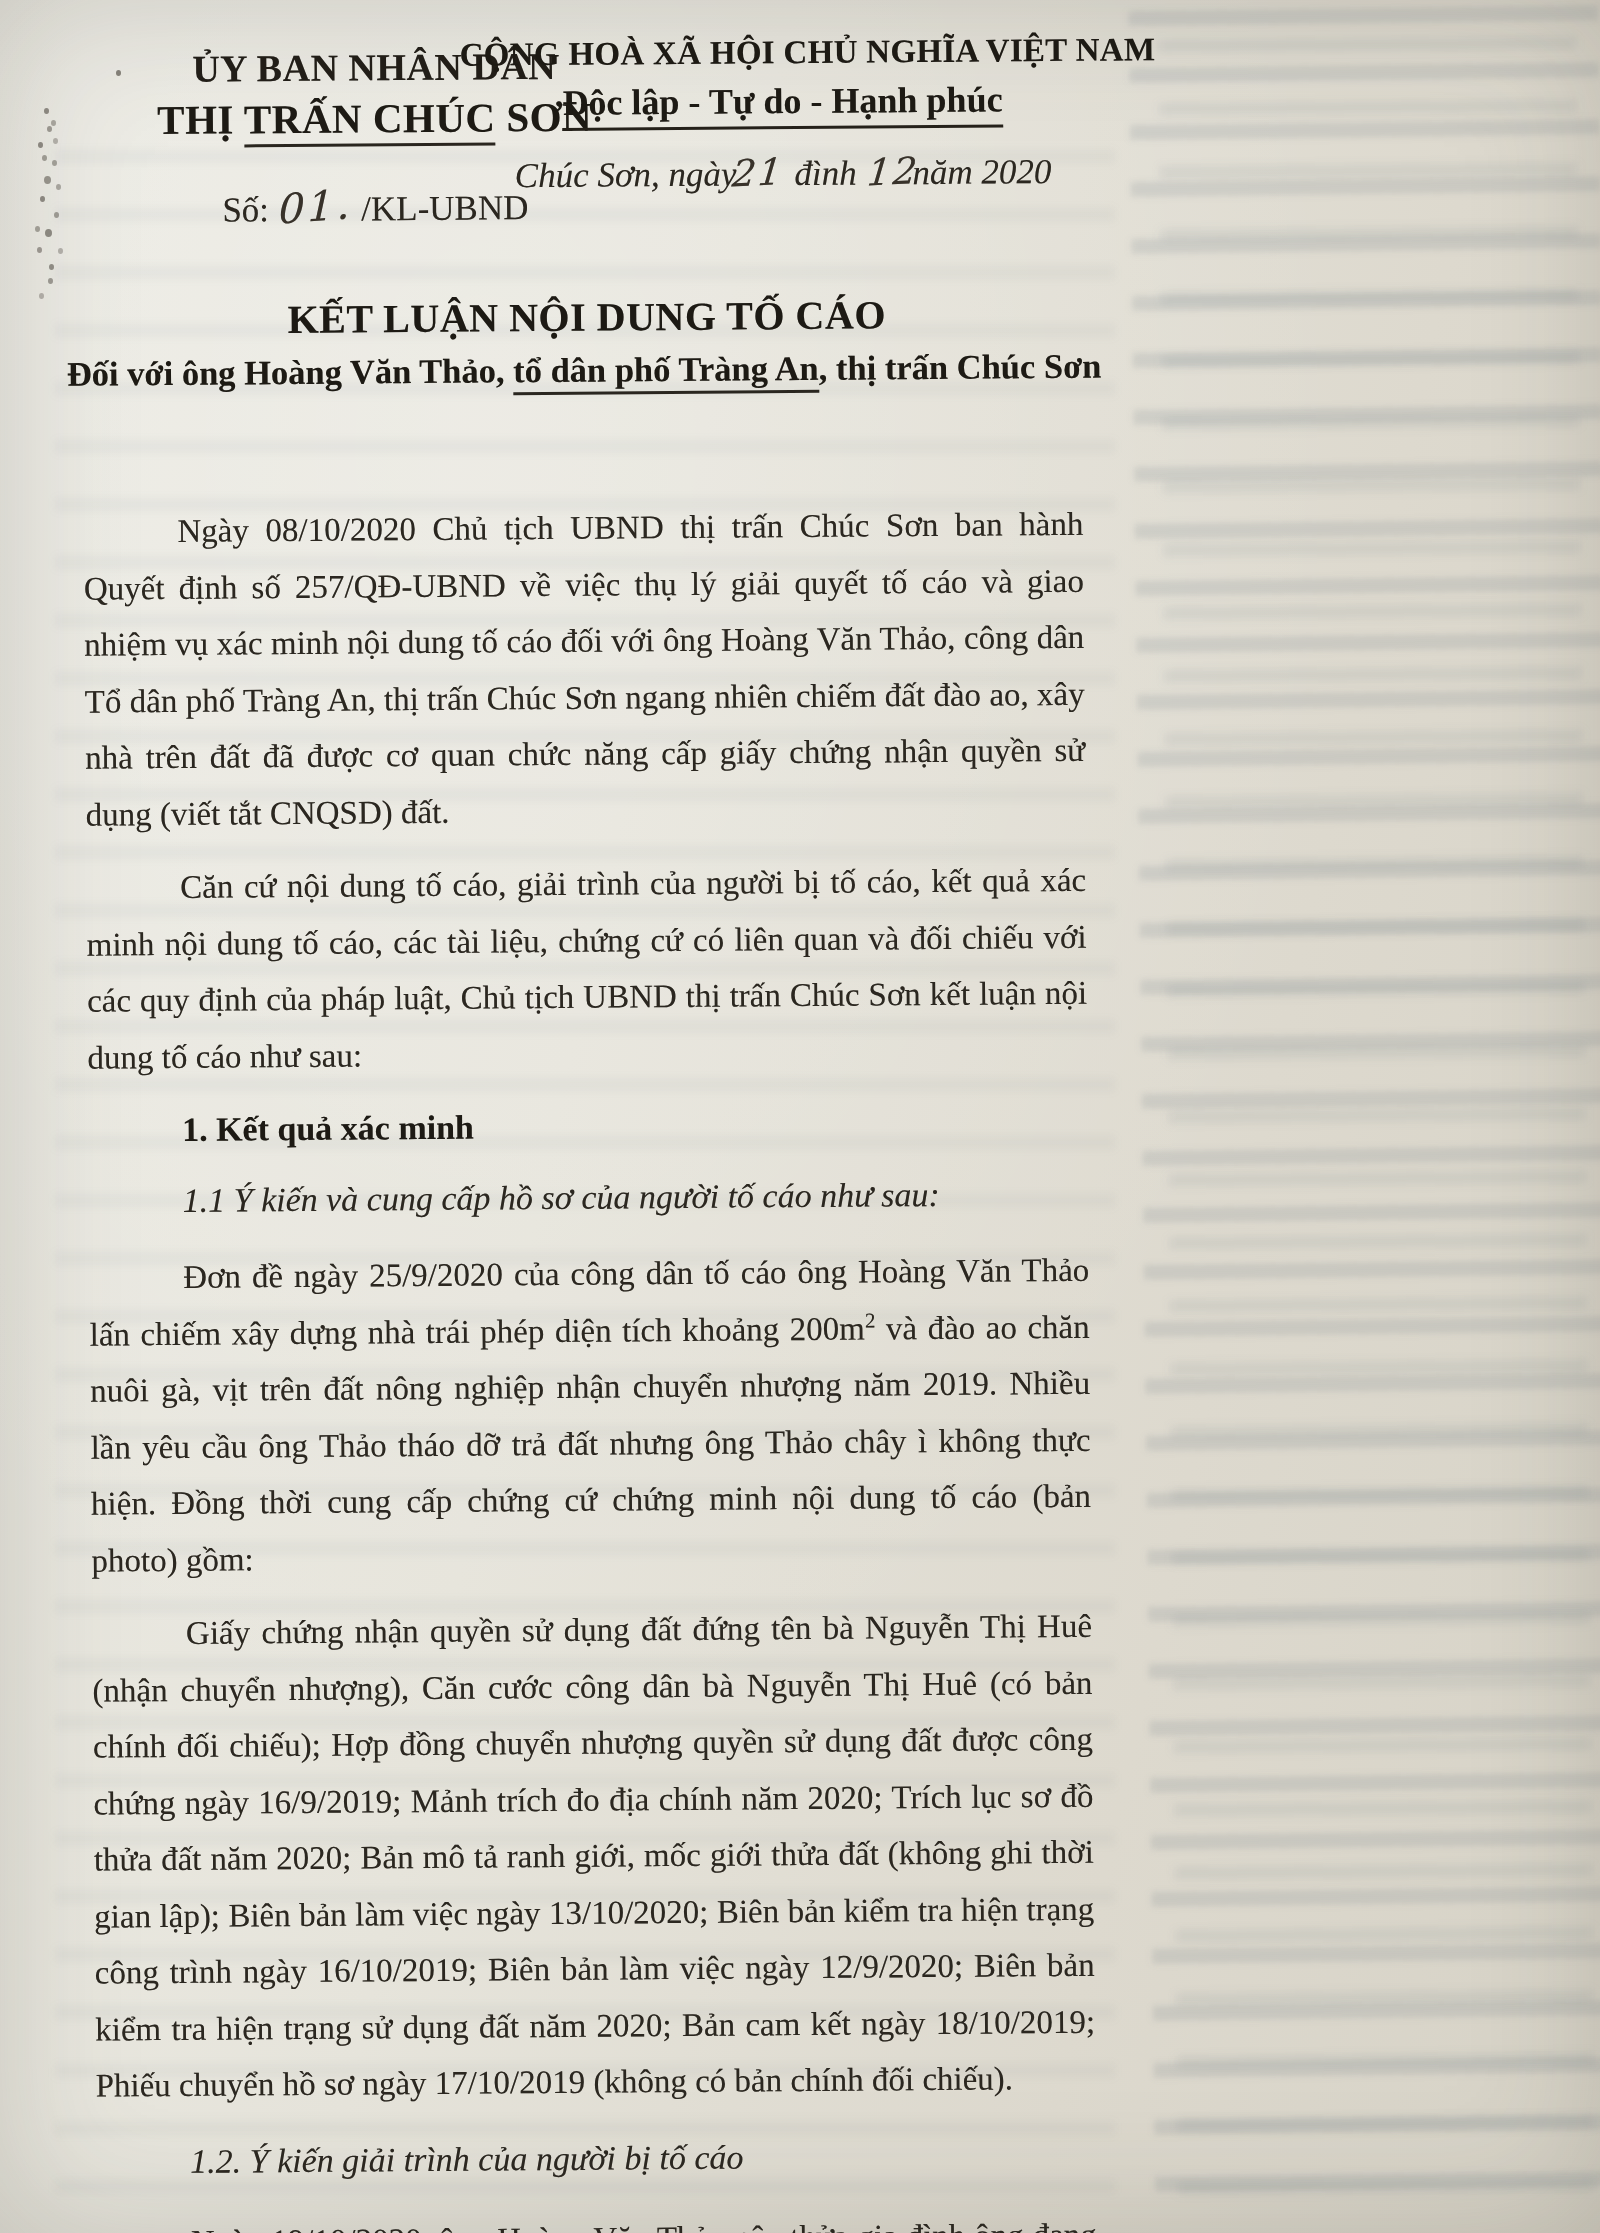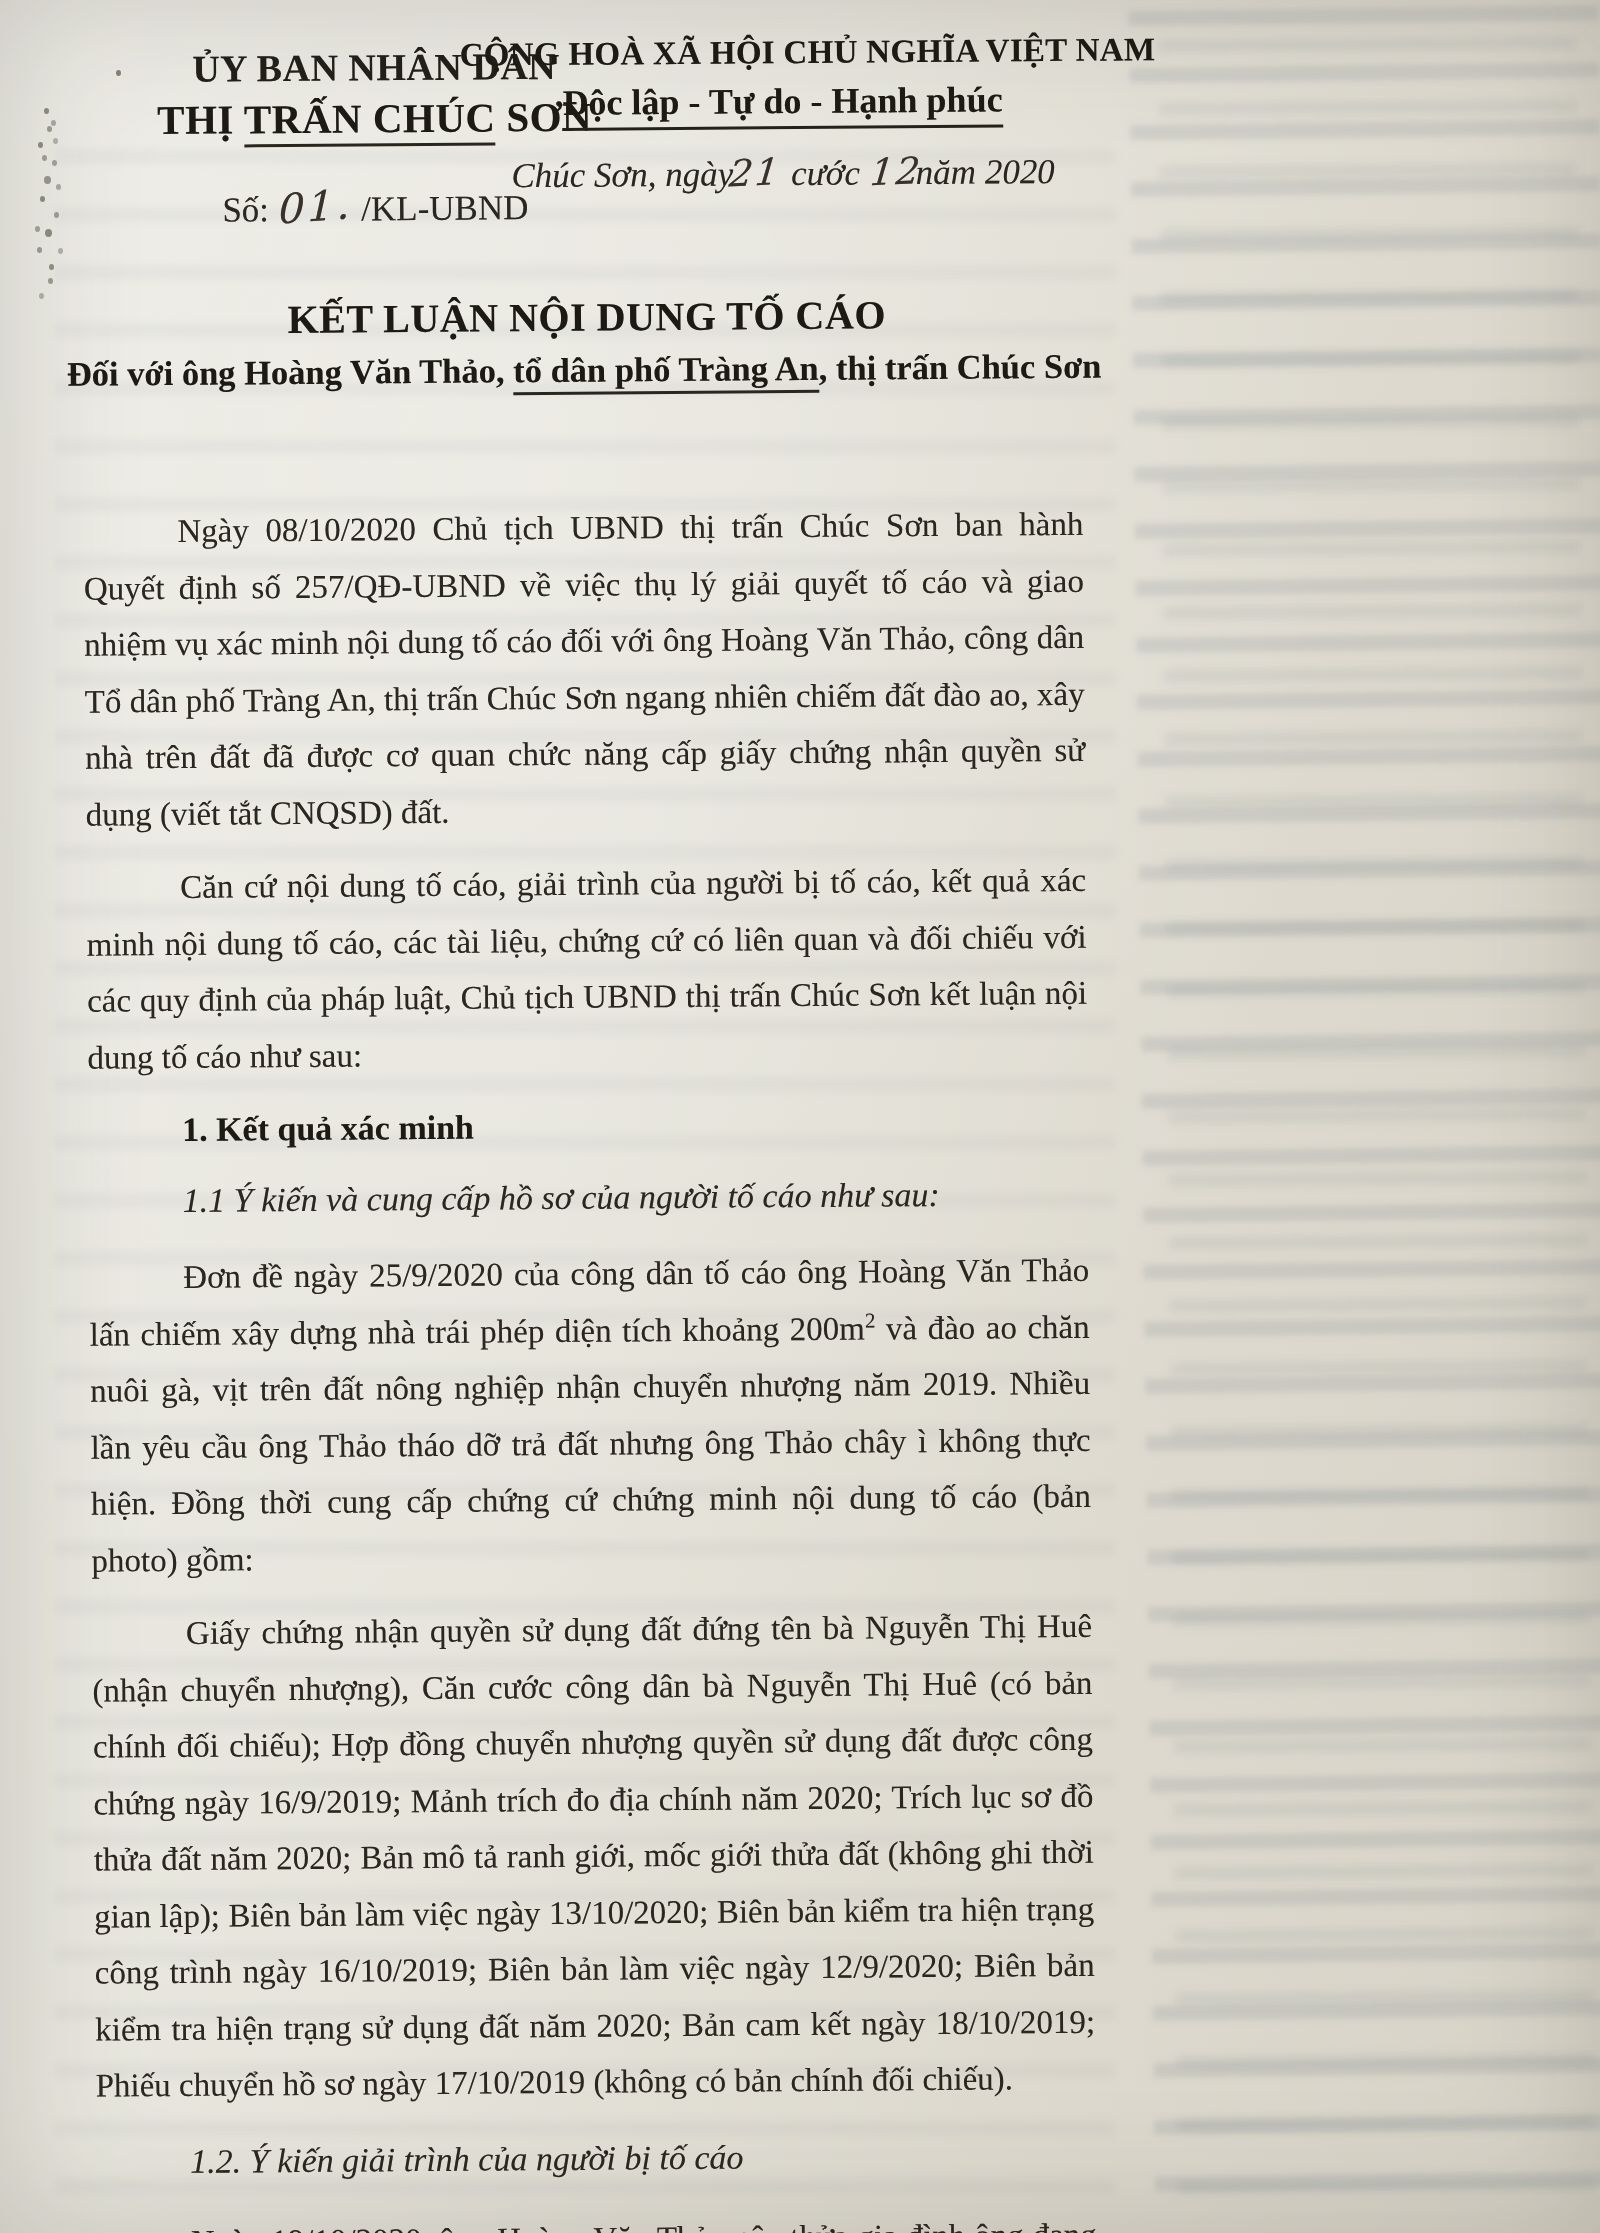--- a/index.html
+++ b/index.html
@@ -117,21 +117,21 @@
       <div class="l1">ỦY BAN NHÂN DÂN</div>
       <div class="l2"><span>THỊ </span><span class="u-part">TRẤN CHÚC</span><span> SƠN</span></div>
       <div class="so-line"><span>Số:</span><span class="hw-num">01.</span><span>/KL-UBND</span></div>
     </div>
 
     <div class="h-right">
       <div class="l1">CỘNG HOÀ XÃ HỘI CHỦ NGHĨA VIỆT NAM</div>
       <div><span class="l2">Độc lập - Tự do - Hạnh phúc</span></div>
       <div class="date-line">
         <span>Chúc Sơn, ngày</span><span class="hw day">21</span>
-        <span>cước</span>
+        <span>đình</span>
         <span class="hw month">12</span><span>năm 2020</span>
       </div>
     </div>
 
     <div class="title">KẾT LUẬN NỘI DUNG TỐ CÁO</div>
     <div class="subtitle"><span>Đối với ông Hoàng Văn Thảo, </span><span class="u-part">tổ dân phố Tràng An</span><span>, thị trấn Chúc Sơn</span></div>
 
     <div class="body">
       <p>Ngày 08/10/2020 Chủ tịch UBND thị trấn Chúc Sơn ban hành Quyết định số 257/QĐ-UBND về việc thụ lý giải quyết tố cáo và giao nhiệm vụ xác minh nội dung tố cáo đối với ông Hoàng Văn Thảo, công dân Tổ dân phố Tràng An, thị trấn Chúc Sơn ngang nhiên chiếm đất đào ao, xây nhà trên đất đã được cơ quan chức năng cấp giấy chứng nhận quyền sử dụng (viết tắt CNQSD) đất.</p>
       <p>Căn cứ nội dung tố cáo, giải trình của người bị tố cáo, kết quả xác minh nội dung tố cáo, các tài liệu, chứng cứ có liên quan và đối chiếu với các quy định của pháp luật, Chủ tịch UBND thị trấn Chúc Sơn kết luận nội dung tố cáo như sau:</p>

